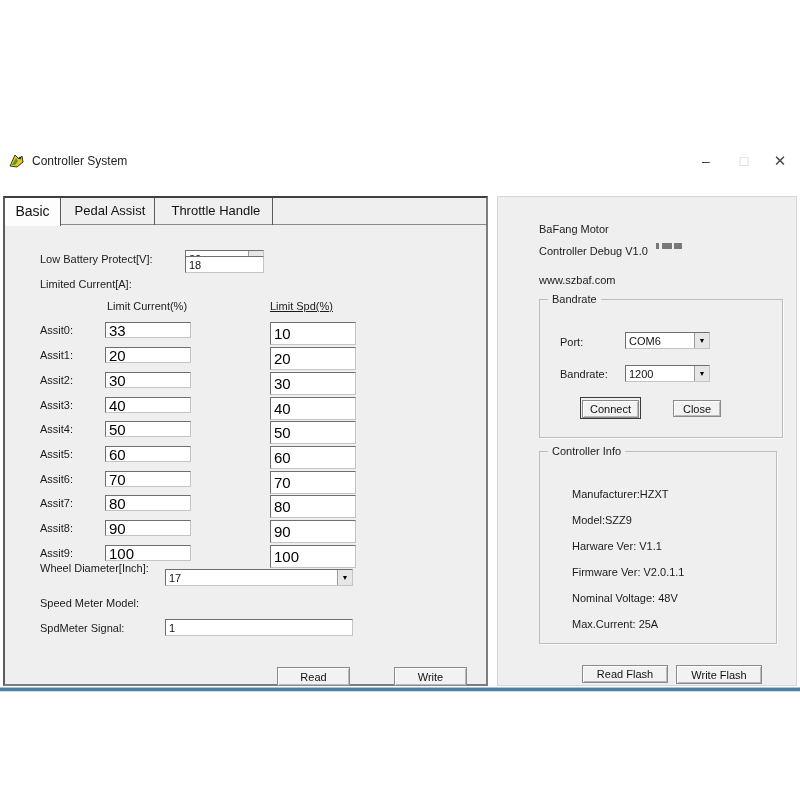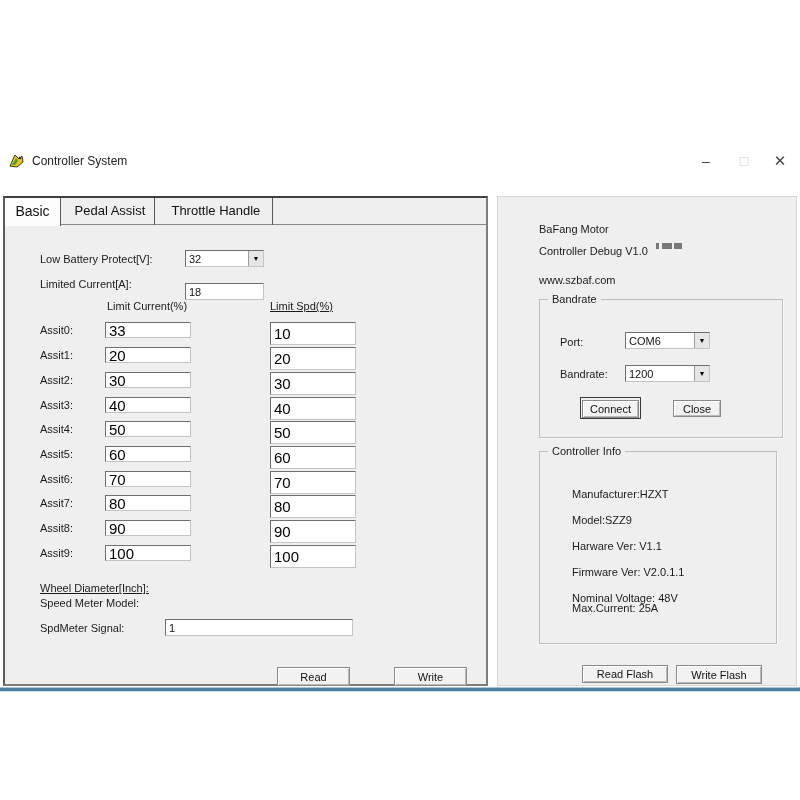--- a/index.html
+++ b/index.html
@@ -90,21 +90,21 @@
         <div class="tab" id="tab-throttle">Throttle Handle</div>
       </div>
 
       <span class="lbl" style="left:35px; top:55px;">Low Battery Protect[V]:</span>
       <div class="combo" style="left:180px; top:52px; width:79px;">
         <span class="txt">32</span>
         <span class="arrow">▼</span>
       </div>
 
       <span class="lbl" style="left:35px; top:80px;">Limited Current[A]:</span>
-      <input class="field" style="left: 180px; top: 85px; width: 79px;" value="18">
+      <input class="field" style="left: 180px; top: 58px; width: 79px;" value="18">
 
       <span class="lbl" style="left:102px; top:102px;">Limit Current(%)</span>
       <span class="lbl" style="left:265px; top:102px;text-decoration:underline;">Limit Spd(%)</span>
 
       <div class="assist-row" style="top:124px;">
         <span class="a-lbl">Assit0:</span>
         <input class="a-cur" value="33" style="">
         <input class="a-spd" value="10" style="">
       </div>
       <div class="assist-row" style="top:149px;">
@@ -146,21 +146,25 @@
         <span class="a-lbl">Assit8:</span>
         <input class="a-cur" value="90" style="">
         <input class="a-spd" value="90" style="">
       </div>
       <div class="assist-row" style="top:347px;">
         <span class="a-lbl">Assit9:</span>
         <input class="a-cur" value="100" style="">
         <input class="a-spd" value="100" style="">
       </div>
 
-      <span class="lbl" style="left:35px; top:384px;text-decoration:underline;">Wheel Diameter[Inch]:</span>
+      <span class="lbl" style="left:35px; top:364px;">Wheel Diameter[Inch]:</span>
+      <div class="combo" style="left:160px; top:371px; width:188px;">
+        <span class="txt">17</span>
+        <span class="arrow">▼</span>
+      </div>
 
       <span class="lbl" style="left:35px; top:399px;">Speed Meter Model:</span>
 
       <span class="lbl" style="left:35px; top:424px;">SpdMeter Signal:</span>
       <input class="field" style="left: 160px; top: 421px; width: 188px;" value="1">
 
       <button class="btn" style="left:272px; top:469px; width:73px; height:19px;">Read</button>
       <button class="btn" style="left:389px; top:469px; width:73px; height:19px;">Write</button>
     </div>
 
@@ -188,21 +192,21 @@
         <button class="btn" style="left:133px; top:100px; width:48px; height:17px;">Close</button>
       </div>
 
       <div class="grp" style="left:41px; top:254px; width:238px; height:193px;">
         <span class="grp-title">Controller Info</span>
         <span class="info-line" style="top:36px;">Manufacturer:HZXT</span>
         <span class="info-line" style="top:62px;">Model:SZZ9</span>
         <span class="info-line" style="top:88px;">Harware Ver: V1.1</span>
         <span class="info-line" style="top:114px;">Firmware Ver: V2.0.1.1</span>
         <span class="info-line" style="top:140px;">Nominal Voltage: 48V</span>
-        <span class="info-line" style="top:150px;">Max.Current: 25A</span>
+        <span class="info-line" style="top:166px;">Max.Current: 25A</span>
       </div>
 
       <button class="btn" style="left:84px; top:468px; width:86px; height:18px;">Read Flash</button>
       <button class="btn" style="left:178px; top:468px; width:86px; height:19px;">Write Flash</button>
     </div>
 
     <div id="accent-line"></div>
   </div>
 </div>
 

